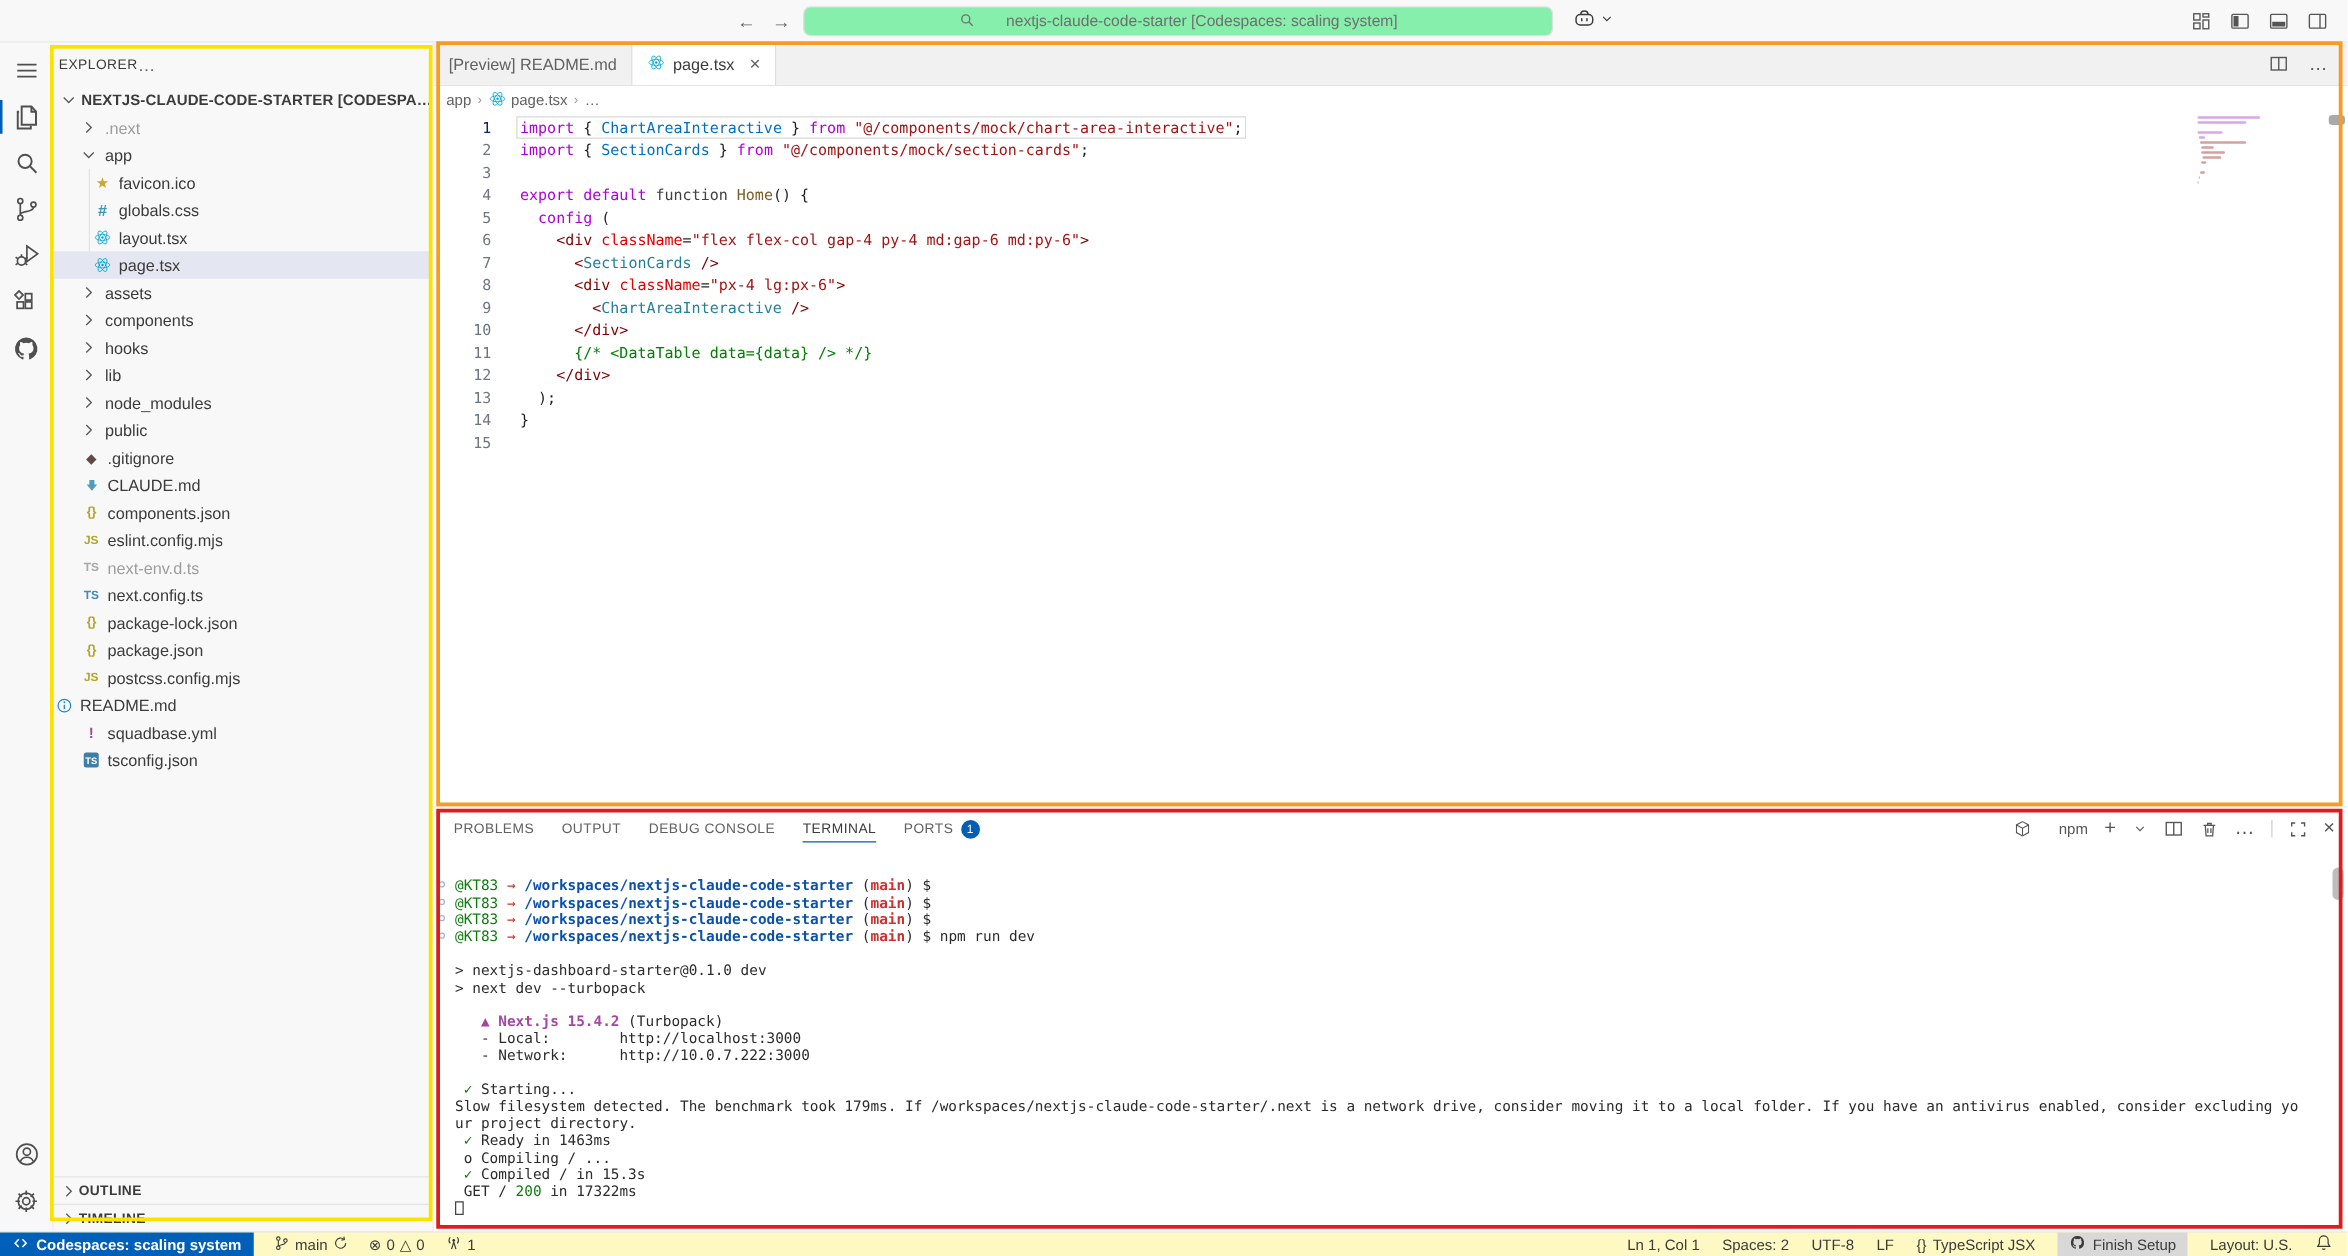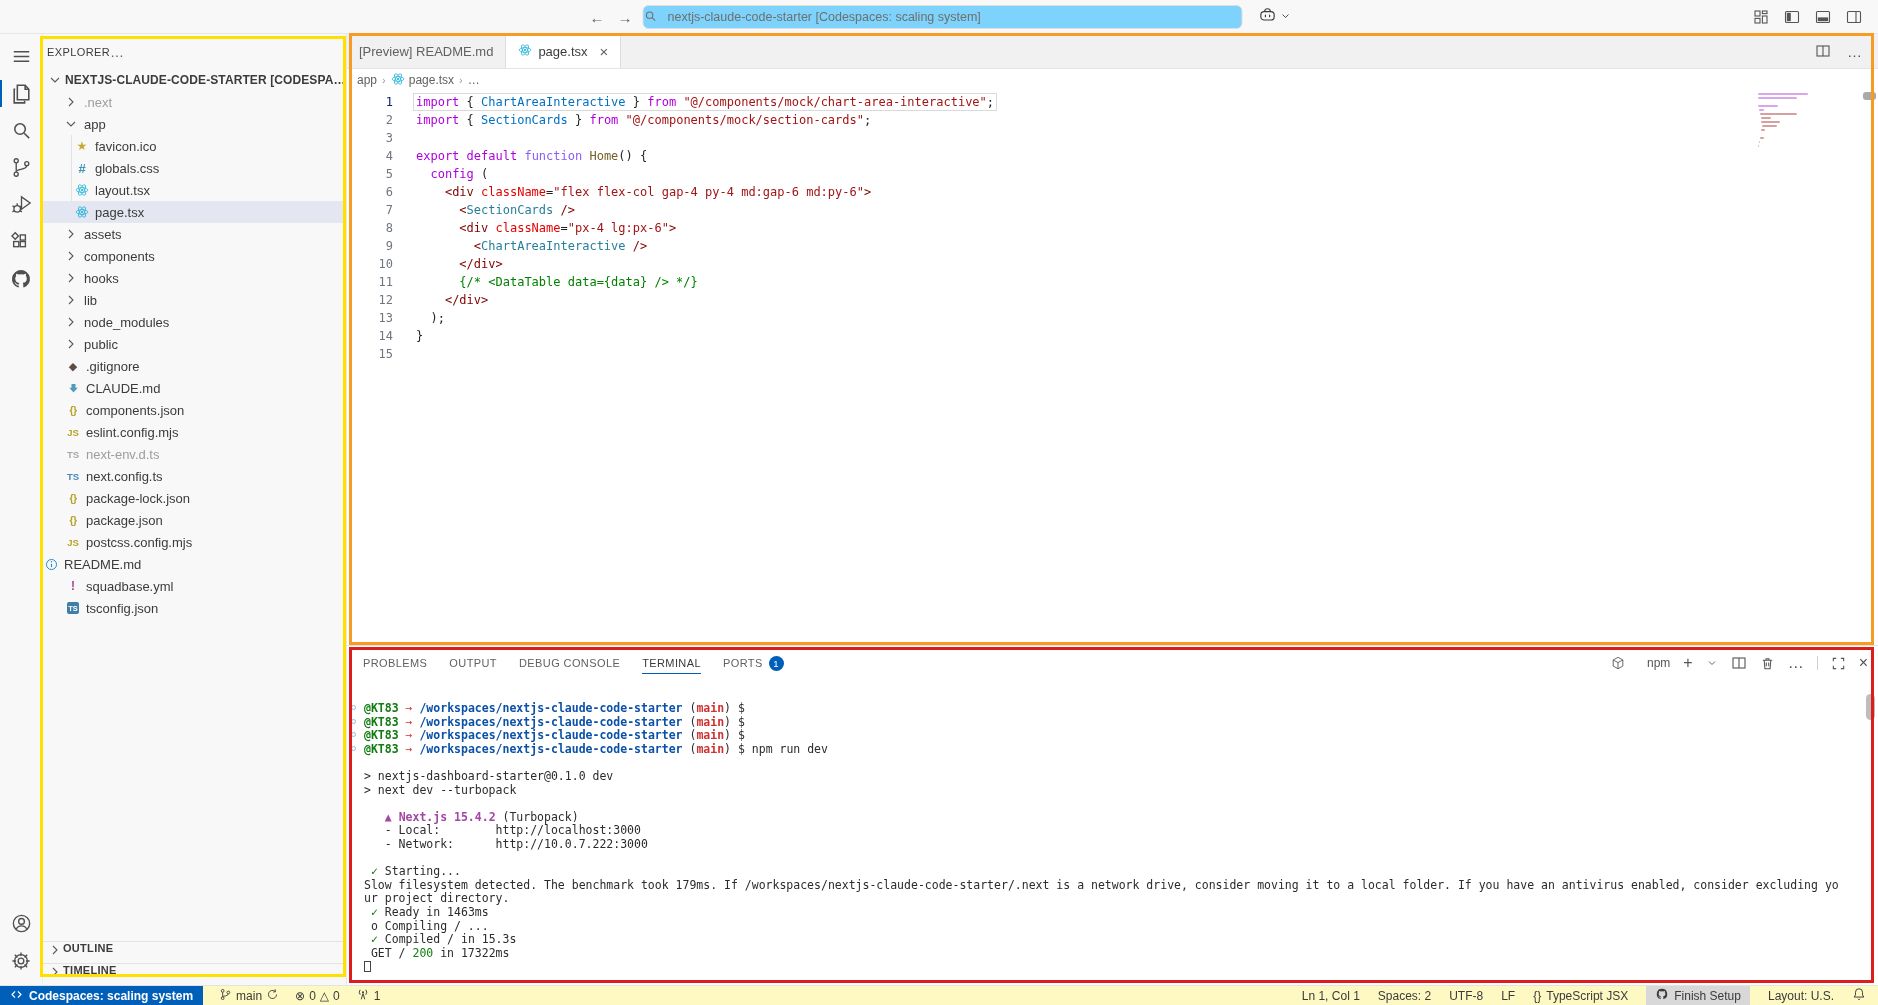--- a/index.html
+++ b/index.html
@@ -2,21 +2,21 @@
 <html><head>
 <meta charset="utf-8">
 <style>
   *{box-sizing:border-box;margin:0;padding:0}
   html,body{width:1878px;height:1005px;overflow:hidden;background:#fff;font-family:"Liberation Sans",sans-serif}
   .app{position:relative;width:1878px;height:1005px;display:flex;flex-direction:column;color:#3b3b3b}
   
   .titlebar{height:34px;flex:0 0 34px;background:#f8f8f8;border-bottom:1px solid #e7e7e7;display:flex;align-items:center;position:relative}
   .tb-center{position:absolute;left:50%;top:0;height:34px;transform:translateX(-50%);display:flex;align-items:center;gap:7px}
   .nav-arrow{font-size:15px;color:#5f5f5f;padding:0 3px;cursor:pointer}
-  .searchbox{width:600px;height:24px;background:#7dd3fc;border:1px solid #dfdfdf;border-radius:6px;display:flex;align-items:center;gap:10px;color:#6f6f6f;font-size:12.5px;cursor:pointer}
+  .searchbox{width:600px;height:24px;background:#86efac;border:1px solid #dfdfdf;border-radius:6px;display:flex;align-items:center;justify-content:center;gap:24px;color:#6f6f6f;font-size:12.5px;cursor:pointer}
   .copilot{display:flex;align-items:center;gap:2px;margin-left:8px;color:#3b3b3b;cursor:pointer}
   .tb-right{margin-left:auto;display:flex;gap:15px;align-items:center;padding-right:16px;color:#555}
   .tb-right span{cursor:pointer;display:flex}
   
   .main{flex:1;display:flex;min-height:0}
   .activitybar{width:43px;flex:0 0 43px;background:#f8f8f8;border-right:1px solid #ececec;display:flex;flex-direction:column;align-items:center;padding-top:4px}
   .ab-item{width:43px;height:37px;display:flex;align-items:center;justify-content:center;color:#4f4f4f;position:relative;cursor:pointer}
   .ab-item.active::before{content:"";position:absolute;left:0;top:5px;bottom:5px;width:2px;background:#005fb8}
   .ab-bottom{margin-top:auto;margin-bottom:6px;display:flex;flex-direction:column;align-items:center}
   
@@ -35,59 +35,59 @@
   .fi-star{color:#c8a832;font-size:12px}
   .fi-hash{color:#4193b8;font-weight:700;font-size:13px}
   .fi-braces{color:#b5a42a;font-weight:700;font-size:10.5px;letter-spacing:-.5px}
   .fi-js{color:#b5a42a;font-weight:700;font-size:9.5px}
   .fi-tsg{color:#a8a8a8;font-weight:700;font-size:9.5px}
   .fi-ts{color:#4688bb;font-weight:700;font-size:9.5px}
   .fi-git{color:#5f4b44;font-size:11px}
   .fi-bang{color:#9c4b9c;font-weight:700;font-size:12px}
   .fi-tsb{width:12px;height:12px;background:#3e7fa8;border-radius:2px;color:#fff;font-size:7.5px;font-weight:700;display:flex;align-items:center;justify-content:center}
   .sb-sections{flex:0 0 auto}
-  .srow{height:22px;border-top:1px solid #e3e3e3;display:flex;align-items:flex-start;font-size:11px;font-weight:700;color:#3b3b3b;padding-left:4px;cursor:pointer;letter-spacing:.3px}
+  .srow{height:22px;border-top:1px solid #e3e3e3;display:flex;align-items:center;font-size:11px;font-weight:700;color:#3b3b3b;padding-left:4px;cursor:pointer;letter-spacing:.3px}
   
   .editor-col{flex:1;display:flex;flex-direction:column;min-width:0}
   .editor{height:611px;flex:0 0 611px;display:flex;flex-direction:column;background:#fff}
   .tabbar{height:35px;flex:0 0 35px;background:#f1f1f1;display:flex;align-items:stretch;border-bottom:1px solid #e5e5e5}
   .tab{display:flex;align-items:center;gap:6px;padding:0 12px;font-size:13px;color:#616161;border-right:1px solid #ddd;cursor:pointer}
   .tab.active{background:#fff;color:#3b3b3b}
   .tab .close{margin-left:6px;color:#616161;font-size:15px;line-height:1}
   .tab-actions{margin-left:auto;display:flex;align-items:center;gap:16px;padding-right:16px;color:#555}
   .tab-actions span{cursor:pointer;display:flex;font-size:15px}
   .breadcrumb{height:22px;flex:0 0 22px;display:flex;align-items:center;font-size:12px;color:#616161;padding-left:10px;gap:5px;background:#fff}
   .bc-sep{color:#9a9a9a;font-size:11px}
   .bc-item{display:flex;align-items:center;gap:4px;cursor:pointer}
   .code{flex:1;position:relative;font-family:"DejaVu Sans Mono",monospace;font-size:12px;line-height:18px;padding-top:2px;overflow:hidden}
   .crow{height:18px;white-space:pre;display:flex}
   .ln{width:46px;flex:0 0 46px;text-align:right;color:#6e7681;user-select:none}
   .crow.cur .ln{color:#0b216f}
   .lc{margin-left:20px;padding:0 3px}
   .crow.cur .lc{box-shadow:inset 0 0 0 1px #d9d9d9}
   .k{color:#af00db}.v{color:#0070c1}.s{color:#a31515}.t{color:#800000}.c{color:#267f99}
-  .a{color:#e50000}.f{color:#795e26}.kb{color:#8b5cf6}.cm{color:#008000}.p{color:#1f1f1f}
+  .a{color:#e50000}.f{color:#795e26}.kb{color:#404040}.cm{color:#008000}.p{color:#1f1f1f}
   .minimap{position:absolute;top:2px;right:24px;width:96px}
   .mrow{height:2px;margin-bottom:2px;border-radius:1px}
   .mslider{position:absolute;top:1px;right:2px;width:13px;height:8px;background:#9a9a9a;border-radius:3px;opacity:.85;cursor:pointer}
   
   .panel{height:340px;flex:0 0 340px;border-top:1px solid #e5e5e5;display:flex;flex-direction:column;position:relative;background:#fff}
   .panel-header{height:34px;flex:0 0 34px;display:flex;align-items:center;padding:0 10px 0 16px}
   .ptab{font-size:11px;color:#616161;margin-right:22px;letter-spacing:.4px;height:100%;display:flex;align-items:center;position:relative;cursor:pointer}
   .ptab.active{color:#3b3b3b}
   .ptab.active::after{content:"";position:absolute;left:0;right:0;bottom:6px;height:1px;background:#005fb8}
   .pbadge{display:inline-block;min-width:15px;height:15px;border-radius:8px;background:#005fb8;color:#fff;font-size:9.5px;line-height:15px;text-align:center;margin-left:6px;font-weight:400}
   .panel-actions{margin-left:auto;display:flex;align-items:center;gap:13px;color:#555;font-size:12px}
   .panel-actions span{cursor:pointer;display:flex;align-items:center;gap:22px}
   .pa-sep{width:1px;height:14px;background:#d0d0d0;cursor:default}
   .pa-glyph{font-size:16px;line-height:1}
   .terminal{flex:1;padding-top:22px;font-family:"DejaVu Sans Mono",monospace;font-size:11.5px;line-height:13.6px;color:#2b2b2b;overflow:hidden}
   .trml{position:relative;padding-left:17px;white-space:pre;height:13.6px}
   .dec{position:absolute;left:4px;top:3px;width:5px;height:5px;border:1px solid #9fb6c9;border-radius:50%}
-  .tg{color:#107c10;font-weight:700}.tb2{color:#0b51a8;font-weight:700}.trd{color:#cd3131}
+  .tg{color:#107c10;font-weight:400}.tb2{color:#0b51a8;font-weight:700}.trd{color:#cd3131}
   .trm{color:#cd3131;font-weight:700}.tm{color:#a347a3;font-weight:700}.tgn{color:#107c10}.td{color:#2b2b2b}
   .cursorblk{display:inline-block;width:7px;height:11px;border:1px solid #444;vertical-align:-2px}
   .term-scroll{position:absolute;right:3px;top:48px;width:9px;height:26px;background:#bdbdbd;border-radius:5px;cursor:pointer}
   
   .statusbar{height:20px;flex:0 0 20px;background:#fef9c3;border-top:1px solid #e3e3e3;display:flex;align-items:center;font-size:12px;color:#3b3b3b}
   .sb-remote{height:100%;background:#005fb8;color:#fff;display:flex;align-items:center;gap:6px;padding:0 10px;font-weight:700;font-size:12px;cursor:pointer}
   .sb-item{display:flex;align-items:center;gap:4px;margin-left:16px;cursor:pointer}
   .sb-glyph{font-size:12px}
   .sb-right{margin-left:auto;display:flex;align-items:center;gap:18px;padding-right:12px;height:100%}
   .sb-ritem{display:flex;align-items:center;gap:5px;cursor:pointer;height:100%}

